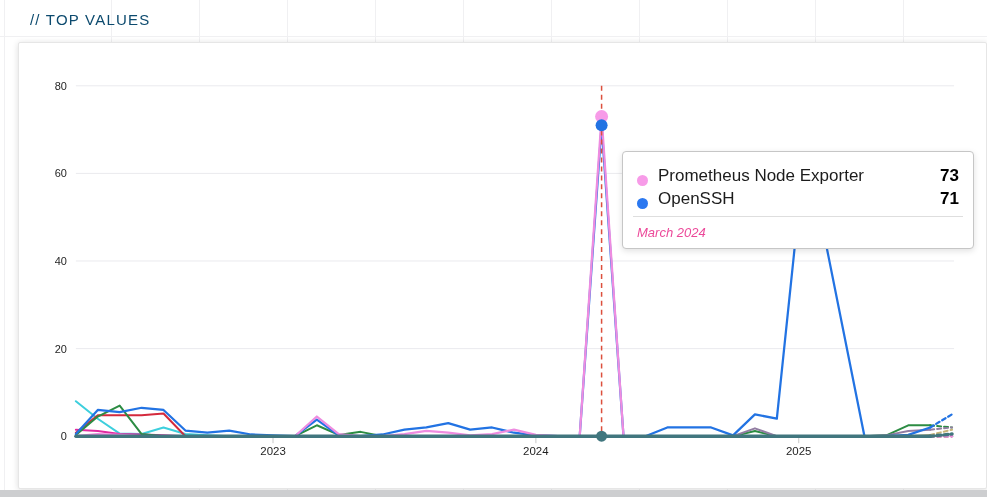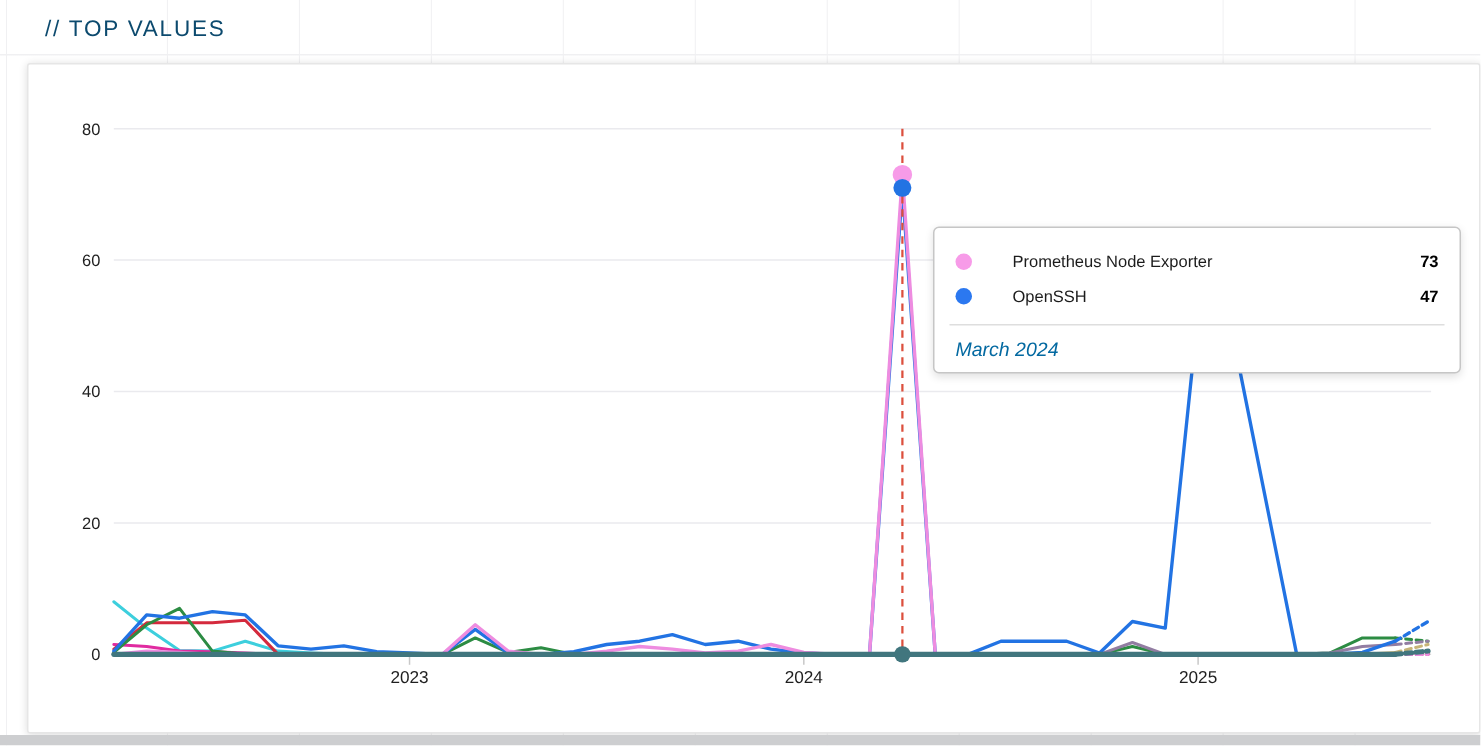--- a/index.html
+++ b/index.html
@@ -20,27 +20,27 @@
 
   .card { position:absolute; left:18px; top:42px; width:969px; height:447px;
     background:#fff; border:1px solid #e6e6e6; border-radius:2px;
     box-shadow:0 1px 6px rgba(0,0,0,.14); }
 
   .chart-svg { position:absolute; inset:0; width:100%; height:100%; }
 
   .tooltip { position:absolute; left:603px; top:108px; width:352px;
     background:#ffffff; border:1px solid #c6c6c6; border-radius:4px;
     box-shadow:0 2px 6px rgba(0,0,0,.12); padding:11px 0 8px; z-index:5; }
-  .t-row { display:flex; align-items:center; padding:0 14px; height:23px;
-    font-size:11px; color:#1c1c1c;gap:17px; }
+  .t-row { display:flex; align-items:flex-end; padding:0 14px; height:23px;
+    font-size:17px; color:#1c1c1c; }
   .t-dot { width:11px; height:11px; border-radius:50%; margin-right:10px; flex:none; }
   .t-label { flex:1 1 auto; }
   .t-value { font-weight:700; color:#000000; }
   .t-divider { border-top:1px solid #dedede; margin:7px 10px 6px; }
-  .t-date { padding:2px 14px 0; font-size:13px; font-style:italic; color:#0369a1; }
+  .t-date { padding:2px 14px 0; font-size:13px; font-style:italic; color:#ec4899; }
 
   .bottom-strip { position:absolute; left:0; top:490px; width:987px; height:7px;
     background:#cdced0; }
 </style>
 </head>
 <body>
 
 <div class="bg-grid"></div>
 
 <div class="page-title">// TOP VALUES</div>
@@ -89,20 +89,20 @@
 
   <div class="tooltip">
     <div class="t-row">
       <span class="t-dot" style="background: rgb(247, 155, 232);"></span>
       <span class="t-label">Prometheus Node Exporter</span>
       <span class="t-value">73</span>
     </div>
     <div class="t-row">
       <span class="t-dot" style="background: rgb(43, 120, 240);"></span>
       <span class="t-label">OpenSSH</span>
-      <span class="t-value">47</span>
+      <span class="t-value">71</span>
     </div>
     <div class="t-divider"></div>
     <div class="t-date">March 2024</div>
   </div>
 </div>
 
 <div class="bottom-strip"></div>
 
 </body></html>

